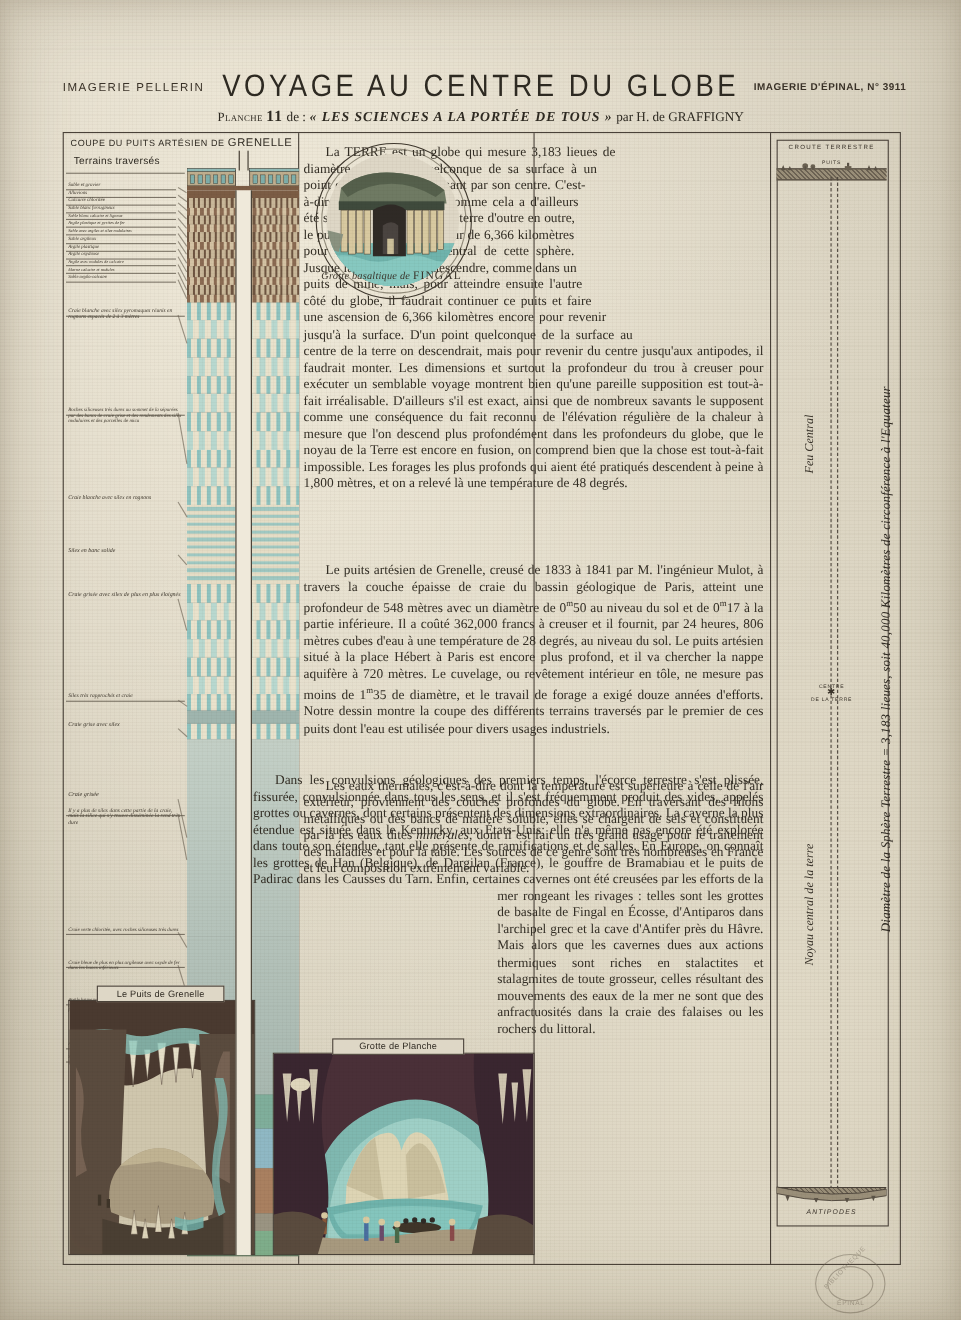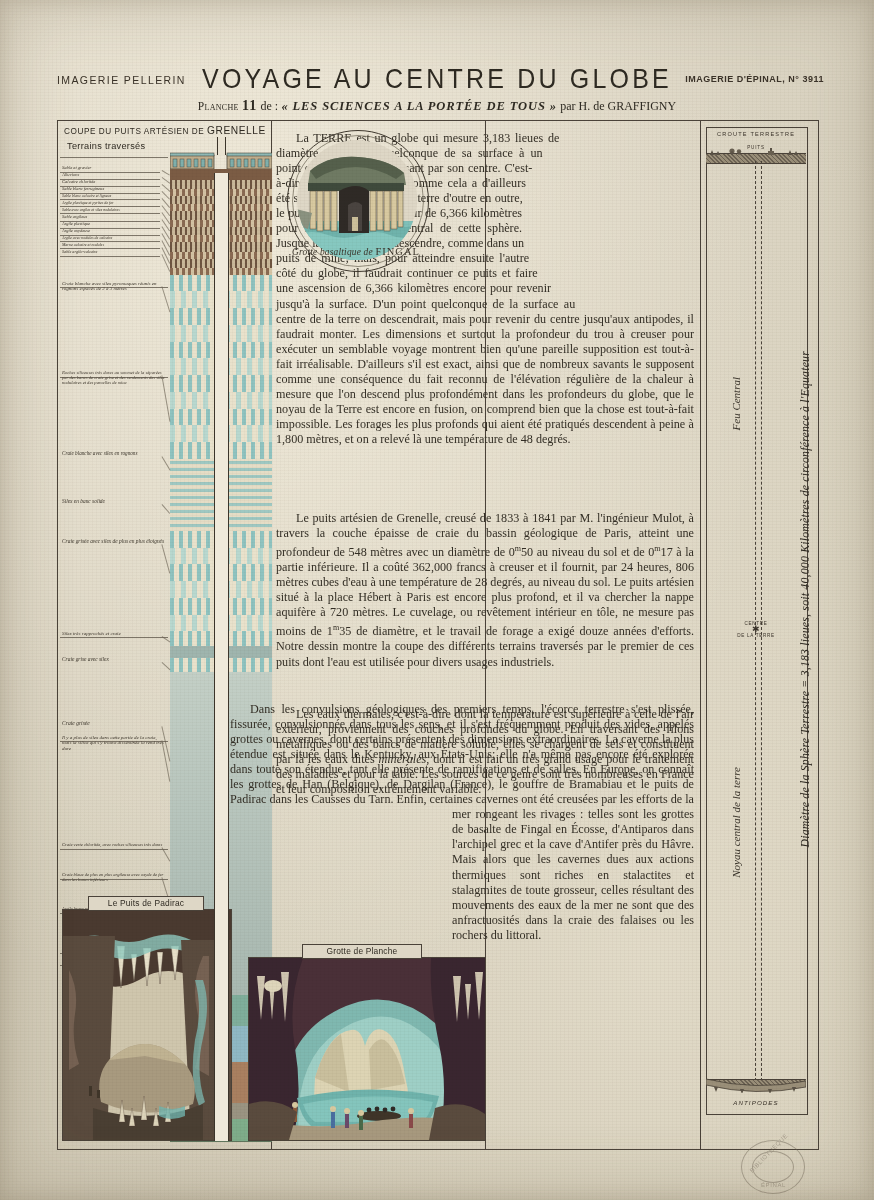--- a/index.html
+++ b/index.html
@@ -479,21 +479,21 @@
       <path d="M34 12 l2 5 l2 -5Z" fill="#5a5246"></path>
       <path d="M62 12 l2 5 l2 -5Z" fill="#5a5246"></path>
       <path d="M86 10 l2 5 l2 -5Z" fill="#5a5246"></path>
     </svg>
     <div class="antipodes-label" style="top:972px;">ANTIPODES</div>
   </div>
 
   <div class="sphere-text">Diamètre de la Sphère Terrestre = 3,183 lieues, soit 40,000 Kilomètres de circonférence à l'Equateur</div>
 </div>
 
-<div class="plate-cap" style="left:88px;top:896px;width:114px;">Le Puits de Padirac</div>
+<div class="plate-cap" style="left:88px;top:896px;width:114px;">Le Puits de Grenelle</div>
 <div class="plate" style="left:62px;top:909px;width:168px;height:230px;">
   <svg width="168" height="230" viewBox="0 0 168 230" preserveAspectRatio="none">
     <rect width="168" height="230" fill="#cfc6ad"></rect>
     <path d="M0 0 H168 V54 q-20 18 -44 10 q-26 -8 -48 6 q-30 16 -52 -6 q-14 -14 -24 -6Z" fill="#4a3a30"></path>
     <g fill="#e6dfc8" stroke="#4a3a30" stroke-width=".4">
       <path d="M30 38 l4 30 l4 -30Z"></path>
         <path d="M42 42 l3 36 l3 -36Z"></path>
       <path d="M54 36 l4 42 l4 -42Z"></path>
         <path d="M68 44 l3 28 l3 -28Z"></path>
       <path d="M80 38 l4 38 l4 -38Z"></path>

